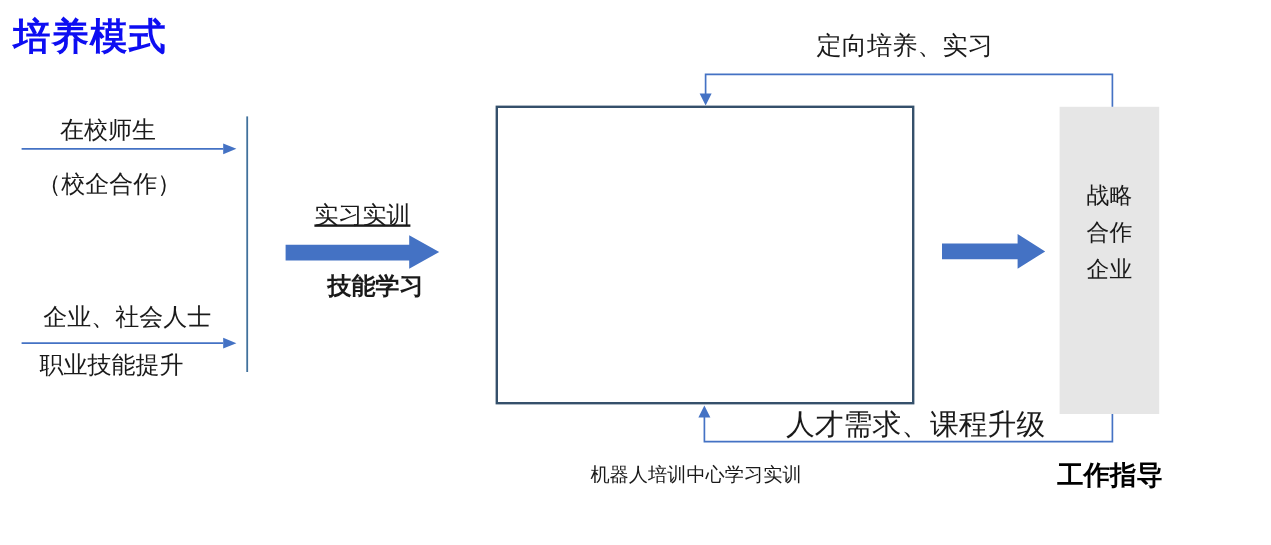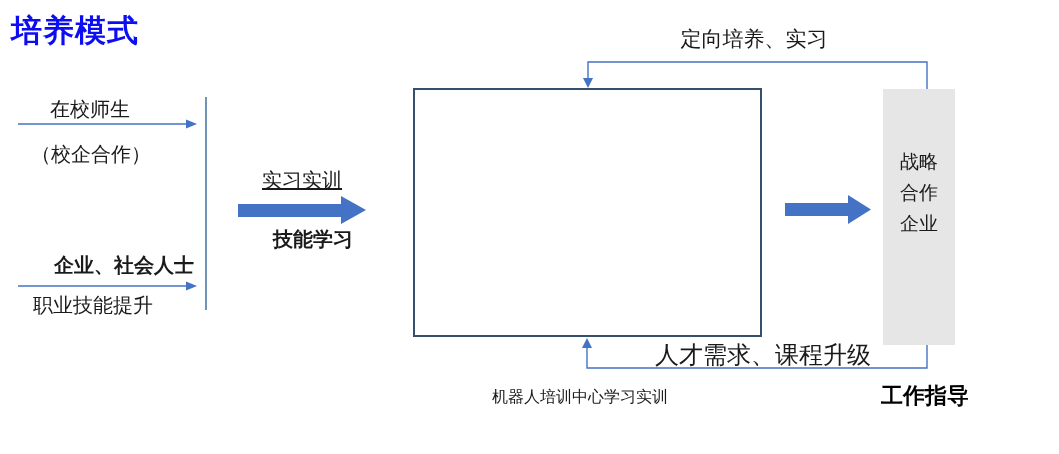--- a/index.html
+++ b/index.html
@@ -20,33 +20,33 @@
     left:413px;top:88px;width:349px;height:249px;
     border:2px solid #35506b;box-sizing:border-box;background:#ffffff;
   }
   .inner-box{
     display:flex;flex-direction:column;justify-content:center;align-items:center;
     box-sizing:border-box;
   }
   #online-box{left:424px;top:95px;width:330px;height:102px;}
   #offline-box{left:423px;top:214px;width:331px;height:101px;border:2px solid #3a5578;}
   #partner-box{
-    left:883px;top:89px;width:72px;height:256px;
+    left:883px;top:89px;width:83px;height:256px;
     display:flex;flex-direction:column;justify-content:center;align-items:center;
     padding-bottom:46px;box-sizing:border-box;
-    font-size:19px;line-height:31px;font-family:Liberation Mono, monospace;
+    font-size:19px;line-height:31px;
   }
   #svg-layer{left:0;top:0;width:1059px;height:454px;pointer-events:none;}
   #top-feedback-label{left:653px;top:26px;width:202px;font-size:21px;}
   #bottom-feedback-label{left:653px;top:342px;width:220px;font-size:24px;}
   #center-caption{left:438px;top:384px;width:284px;font-size:16px;}
   #work-guidance{left:860px;top:381px;width:130px;font-size:22px;font-weight:bold;color:#000;}
   #input1-line1{left:10px;top:96px;width:160px;}
   #input1-line2{left:5px;top:141px;width:172px;}
-  #input2-line1{left:28px;top:252px;width:192px;font-weight:bold;}
+  #input2-line1{left:10px;top:252px;width:192px;}
   #input2-line2{left:5px;top:292px;width:176px;}
   #process-line1{left:248px;top:167px;width:108px;text-decoration:underline;}
   #process-line2{left:259px;top:226px;width:108px;font-weight:bold;}
 </style>
 </head>
 <body>
 
 <div id="page-title" class="abs">培养模式</div>
 
 <div id="online-box" class="abs inner-box gray-fill">

